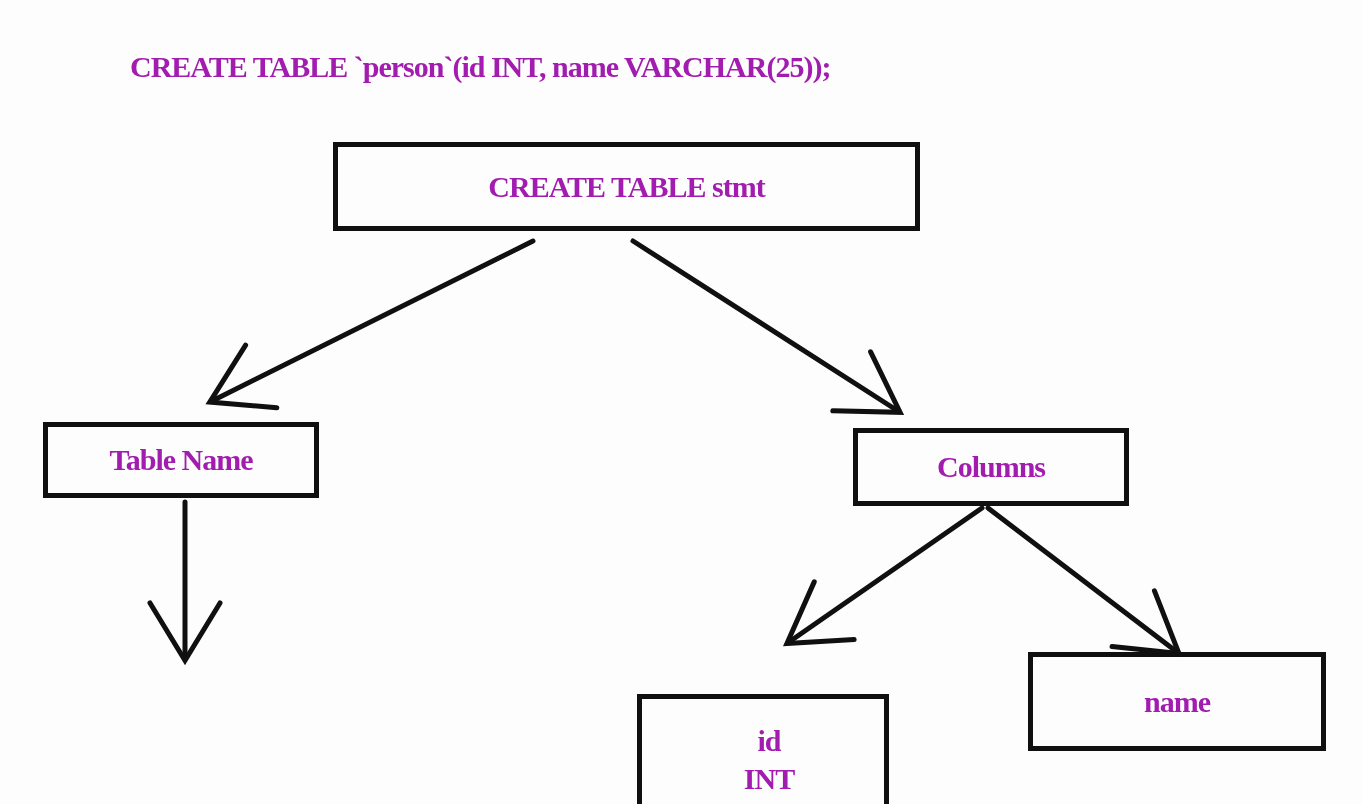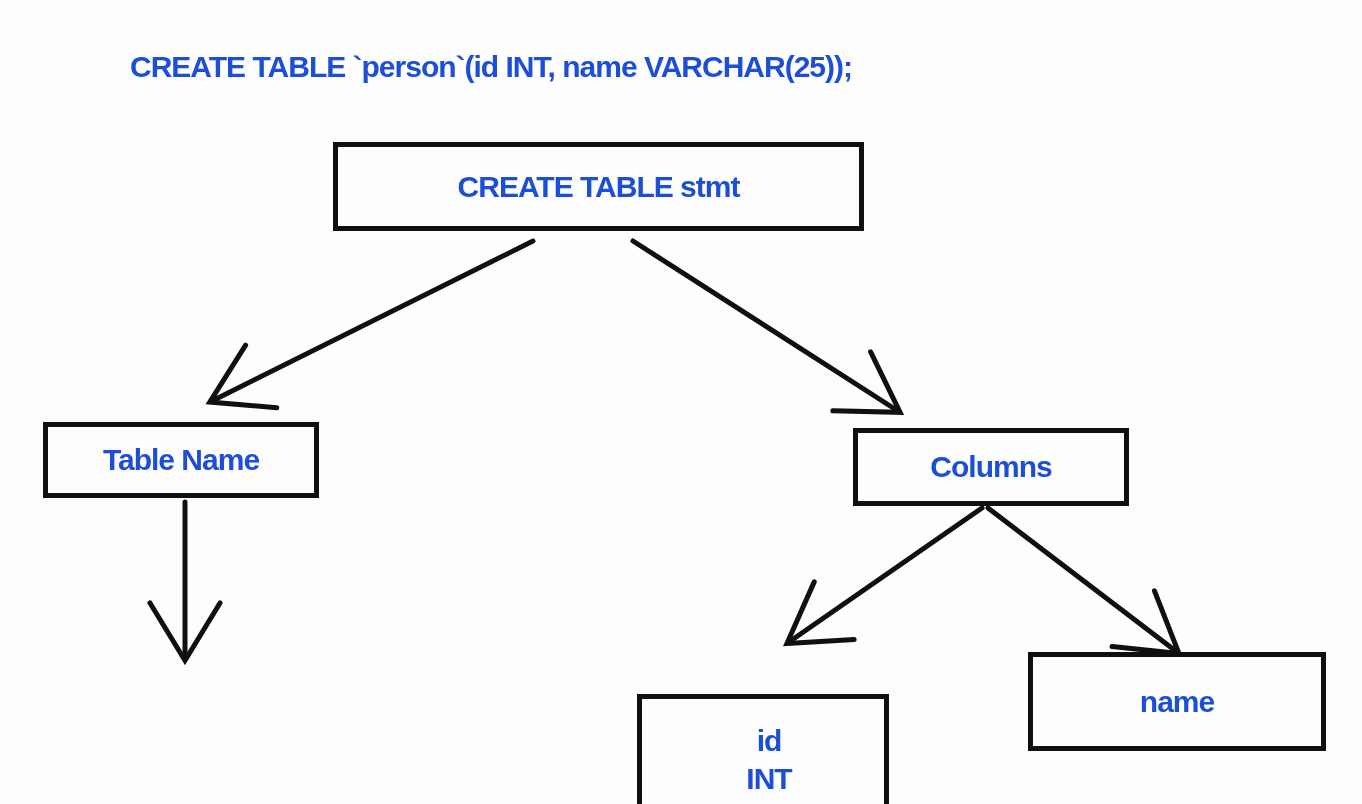--- a/index.html
+++ b/index.html
@@ -5,22 +5,22 @@
   html, body {
     margin: 0;
     padding: 0;
     background: #fdfdfd;
   }
   .canvas {
     position: relative;
     width: 1362px;
     height: 804px;
     background: #fdfdfd;
-    font-family: Liberation Sans, sans-serif;
-    color: #1d4ed8;
+    font-family: Liberation Serif, serif;
+    color: #a21caf;
     overflow: hidden;
   }
   .sql-header {
     position: absolute;
     left: 130px;
     top: 50px;
     font-size: 30px;
     font-weight: bold;
     letter-spacing: -1px;
     white-space: pre;
@@ -33,21 +33,21 @@
     display: flex;
     flex-direction: column;
     align-items: center;
     justify-content: center;
     font-size: 30px;
     font-weight: bold;
     text-align: center;
     line-height: 38px;
     letter-spacing: -1px;
   }
-  #node-root        { left: 333px; top: 142px; width: 531px; height: 89px;  }
+  #node-root        { left: 333px; top: 142px; width: 587px; height: 89px;  }
   #node-table-name  { left: 43px;  top: 422px; width: 276px; height: 76px;  }
   #node-columns     { left: 853px; top: 428px; width: 276px; height: 78px;  }
   #node-person      { left: 55px;  top: 678px; width: 255px; height: 82px;  }
   #node-column-id   { left: 637px; top: 694px; width: 252px; height: 131px; padding-left: 12px; }
   #node-column-name { left: 1028px;top: 652px; width: 298px; height: 99px;  }
   .edges {
     position: absolute;
     left: 0;
     top: 0;
     width: 1362px;

